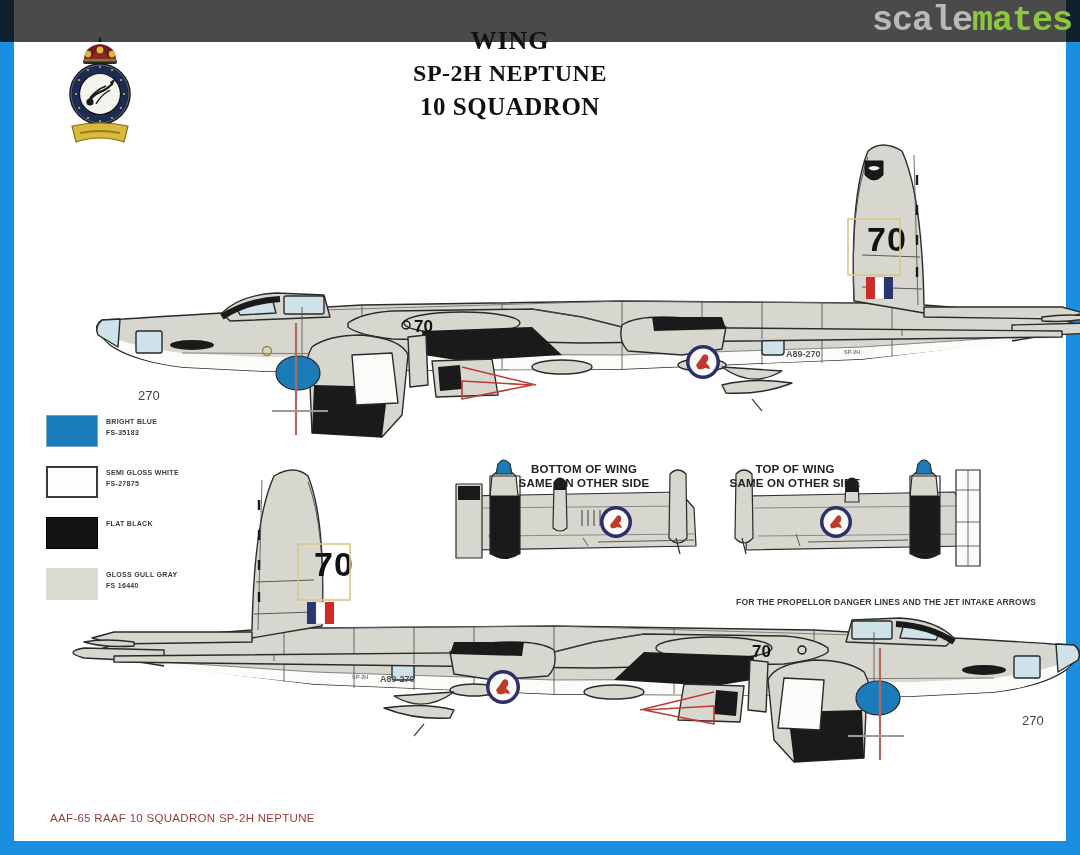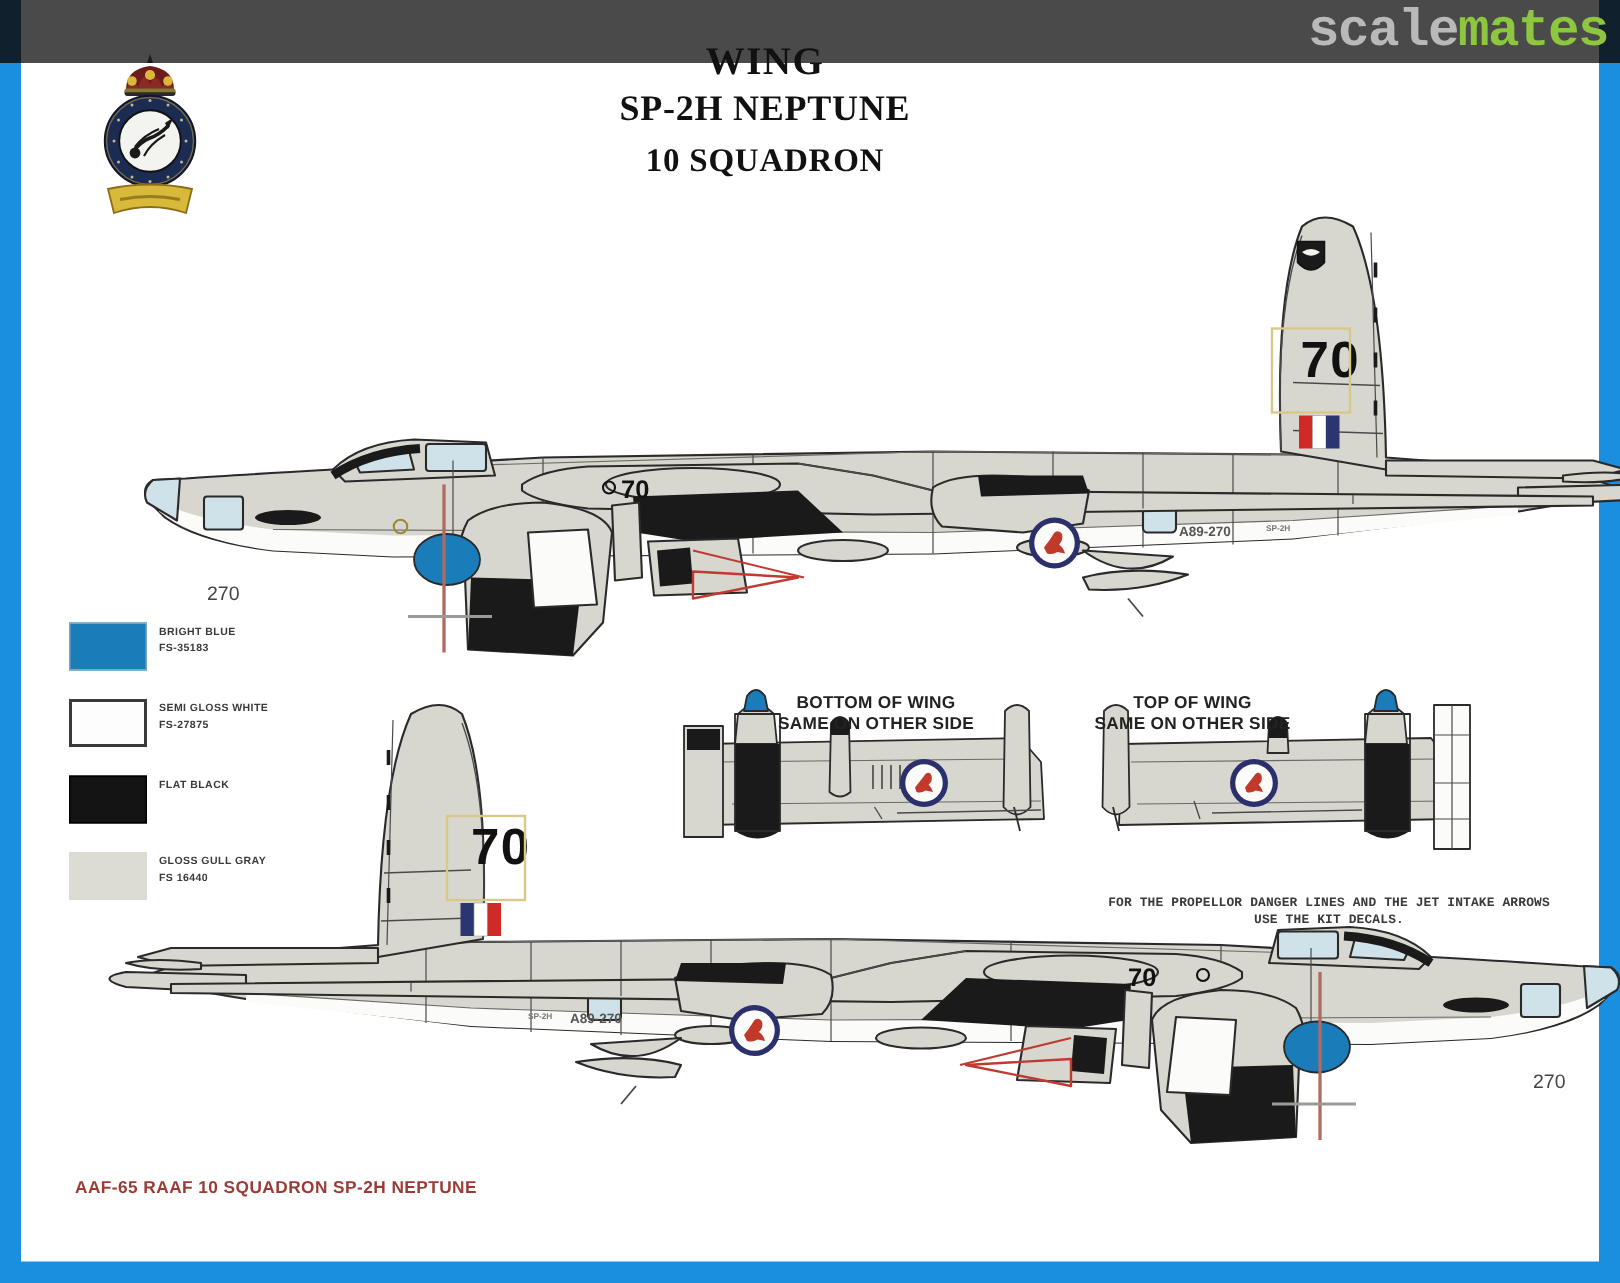--- a/index.html
+++ b/index.html
@@ -18,21 +18,21 @@
   .watermark{position:absolute;right:8px;top:1px;font-size:35px;font-weight:bold;
              letter-spacing:-1px;line-height:40px;font-family:Liberation Mono, monospace;}
   .wm-a{color:#b9b9b9;}
   .wm-b{color:#8dc63f;}
 
   
   .title{position:absolute;left:280px;top:26px;width:460px;text-align:center;
          font-family:"Liberation Serif",serif;font-weight:bold;color:#111;}
   .t1{font-size:26px;line-height:30px;letter-spacing:1px;}
   .t2{font-size:24px;line-height:34px;letter-spacing:.5px;}
-  .t3{font-size:22px;line-height:34px;letter-spacing:.5px;}
+  .t3{font-size:25px;line-height:34px;letter-spacing:.5px;}
 
   
   .crest{position:absolute;left:66px;top:34px;width:68px;height:120px;}
 
   
   .legend{position:absolute;left:46px;top:415px;width:210px;}
   .lrow{position:relative;height:45px;margin-bottom:6px;}
   .sw{position:absolute;left:0;top:0;width:52px;height:32px;box-sizing:border-box;}
   .sw.blue{background:#1a7cb8;border:1px solid #7aa8c4;}
   .sw.white{background:#fdfdfd;border:2px solid #3a3a3a;}
@@ -41,23 +41,23 @@
   .ltext{position:absolute;left:60px;top:1px;font-size:7px;font-weight:bold;
          color:#3a3a3a;line-height:11px;letter-spacing:.3px;}
 
   
   .wcap{position:absolute;text-align:center;font-size:11.5px;font-weight:bold;
         color:#222;line-height:14px;letter-spacing:.2px;margin-top:31px;}
   #cap-bottom{left:484px;top:431px;width:200px;}
   #cap-top{left:700px;top:431px;width:190px;}
 
   .note{position:absolute;left:700px;top:597px;width:372px;text-align:center;
-        font-size:8.6px;font-weight:bold;color:#3a3a3a;line-height:11px;letter-spacing:.1px;font-family:Liberation Mono, monospace;}
-
-  .footer{position:absolute;left:50px;top:786px;font-size:11.5px;font-weight:bold;
+        font-size:8.6px;font-weight:bold;color:#3a3a3a;line-height:11px;letter-spacing:.1px;}
+
+  .footer{position:absolute;left:50px;top:812px;font-size:11.5px;font-weight:normal;
           color:#9b3b36;letter-spacing:.3px;}
 
   
   .art{position:absolute;margin-left:48px;}
   #art-top{left:14px;top:55px;width:1052px;height:360px;}
   #art-bottom{left:14px;top:440px;width:1052px;height:340px;}
   #art-wings{left:400px;top:450px;width:540px;height:140px;}
   svg{display:block;overflow:visible;}
 </style>
 </head>
@@ -471,18 +471,17 @@
     <div>BOTTOM OF WING</div>
     <div>SAME ON OTHER SIDE</div>
   </div>
   <div class="wcap" id="cap-top">
     <div>TOP OF WING</div>
     <div>SAME ON OTHER SIDE</div>
   </div>
 
   <div class="note">
     <div>FOR THE PROPELLOR DANGER LINES AND THE JET INTAKE ARROWS</div>
-    <div>USE THE KIT DECALS.</div>
   </div>
 
   <div class="footer">AAF-65 RAAF 10 SQUADRON SP-2H NEPTUNE</div>
 
 </div>
 
 </body></html>

